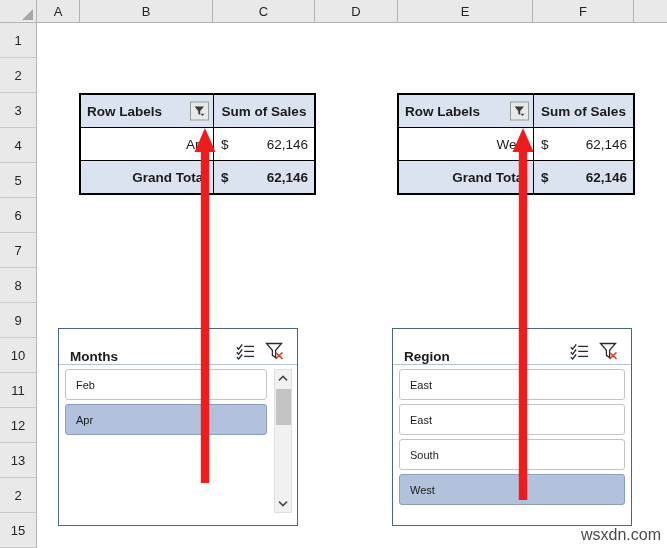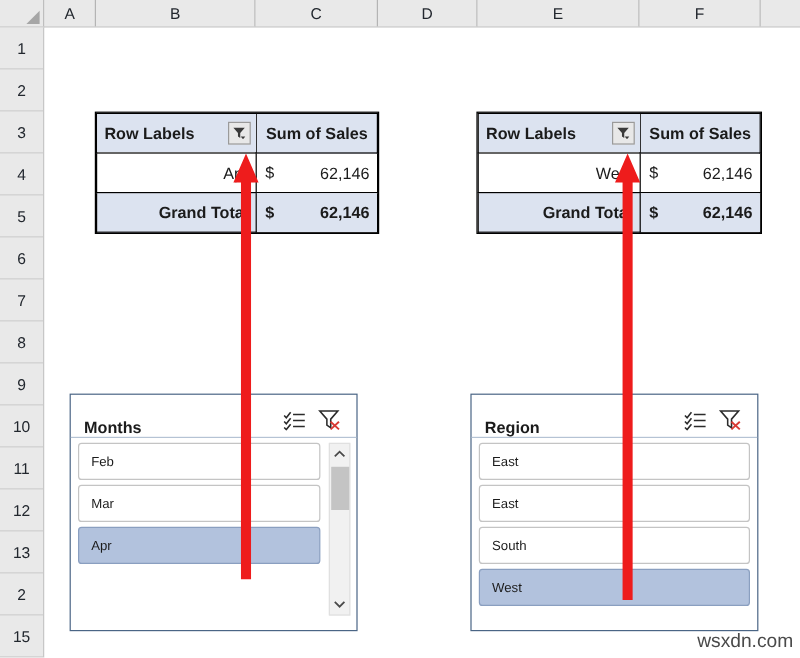--- a/index.html
+++ b/index.html
@@ -338,23 +338,20 @@
               <line x1="10.5" y1="10.5" x2="17.5" y2="16.8" stroke="#d83a34" stroke-width="1.6"></line>
               <line x1="17.5" y1="10.5" x2="10.5" y2="16.8" stroke="#d83a34" stroke-width="1.6"></line>
             </svg>
           </span>
         </span>
       </div>
       <div class="slicer-body" style="padding-right:30px;">
         <div class="slicer-item">
           <span>Feb</span>
         </div>
-        <div class="slicer-item">
-          <span>Mar</span>
-        </div>
         <div class="slicer-item selected">
           <span>Apr</span>
         </div>
 
         <div class="slicer-scroll" style="height:144px;">
           <span class="sc-arrow up">
             <svg width="10" height="7" viewBox="0 0 10 7" aria-hidden="true">
               <polyline points="1,5.4 5,1.4 9,5.4" fill="none" stroke="#4a4a4a" stroke-width="1.5"></polyline>
             </svg>
           </span>

